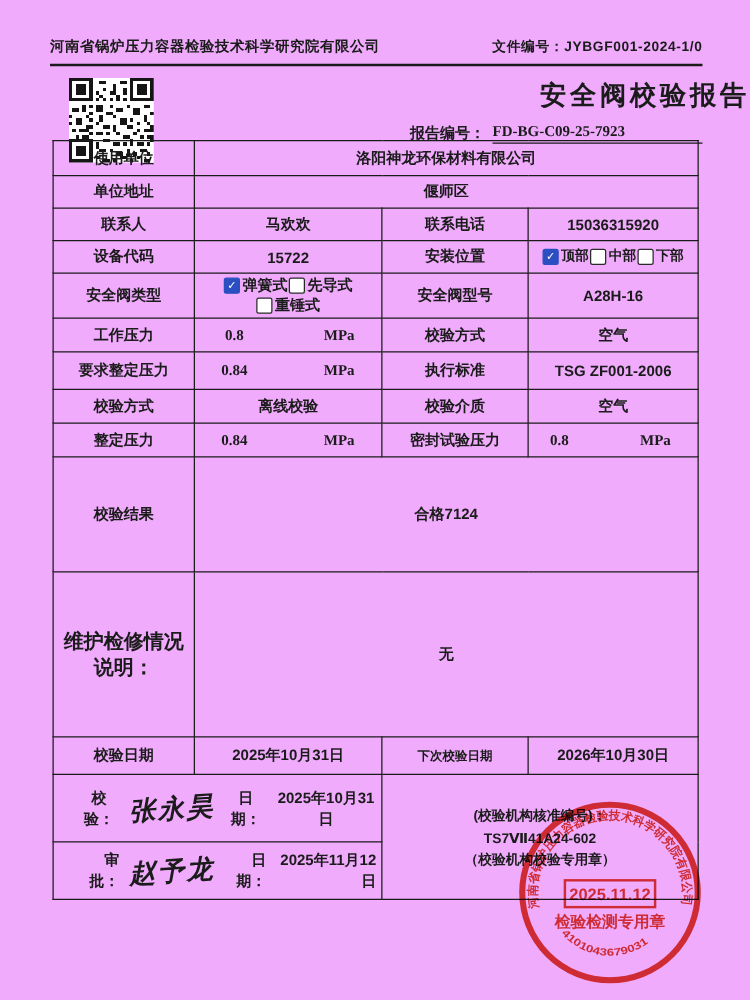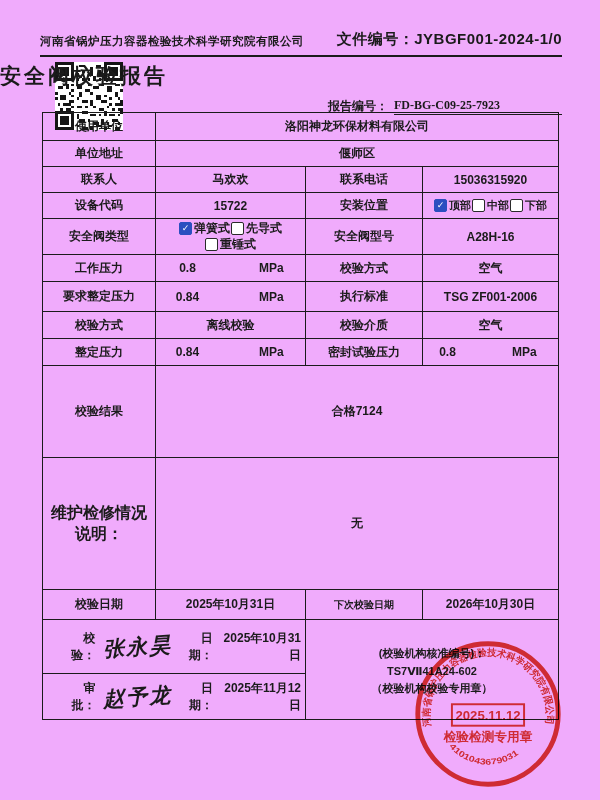--- a/index.html
+++ b/index.html
@@ -11,26 +11,26 @@
   .page{
     position:relative;width:600px;height:800px;background:#f0abfc;overflow:hidden;
   }
   
   .topbar{
     position:absolute;top:30px;left:40px;width:522px;
     display:flex;justify-content:space-between;align-items:flex-end;
     font-size:11.5px;font-weight:bold;letter-spacing:.5px;
     border-bottom:2px solid #1b1b1b;padding-bottom:6px;
   }
-  .topbar .docno{font-size:15px;white-space:nowrap;}
+  .topbar .docno{font-size:11px;white-space:nowrap;}
   
   .qr{position:absolute;top:62px;left:55px;width:68px;height:68px;}
   
   .title{
-    position:absolute;top:62px;left:0;width:600px;text-align:left;
+    position:absolute;top:62px;left:0;width:600px;text-align:right;
     font-size:21px;font-weight:bold;letter-spacing:3px;
   }
   .report-line{
     position:absolute;top:98px;left:260px;width:302px;
     display:flex;align-items:flex-end;justify-content:flex-end;
     font-size:12px;font-weight:bold;
   }
   .report-line .num{
     display:inline-block;width:168px;
     border-bottom:1.5px solid #1b1b1b;padding-bottom:1px;margin-left:6px;
@@ -40,21 +40,21 @@
   table.report{
     position:absolute;top:112px;left:42px;width:516px;
     border-collapse:collapse;table-layout:fixed;
     font-size:12px;font-weight:bold;
   }
   table.report td{
     border:1.5px solid #1b1b1b;text-align:center;vertical-align:middle;
     padding:2px 4px;overflow:hidden;
   }
   td.topleft{text-align:left;vertical-align:top;padding:6px 8px;}
-  .pcell{display:flex;align-items:flex-end;width:100%;}
+  .pcell{display:flex;align-items:flex-end;width:100%;font-family:Liberation Serif, serif;}
   .pcell .pnum{flex:1;text-align:center;}
   .pcell .punit{width:42px;text-align:left;font-weight:bold;padding-left:44px;}
   
   .optrow{display:flex;align-items:center;justify-content:center;flex-wrap:wrap;gap:1px;line-height:1.25;}
   .opt{display:inline-flex;align-items:center;white-space:nowrap;}
   .cbx{
     width:11px;height:11px;border:1.3px solid #2a2a2a;border-radius:2px;
     margin-right:2px;background:#fff;display:inline-flex;align-items:center;justify-content:center;
     font-size:9px;line-height:1;flex:none;
   }
@@ -228,21 +228,21 @@
     </tr>
 
     <tr style="height:30px">
       <td>校验日期</td>
       <td>2025年10月31日</td>
       <td style="font-size:10px;">下次校验日期</td>
       <td>2026年10月30日</td>
     </tr>
 
     <tr style="height:54px">
-      <td colspan="2" style="text-align:right;">
+      <td colspan="2" style="text-align:center;">
         <span class="sigrow">
           <span>校验：</span>
           <span class="sig">张永昊</span>
           <span>日期：</span>
           <span class="sigdate">2025年10月31日</span>
         </span>
       </td>
       <td colspan="2" rowspan="2">
         <div class="agency">
           <div>(校验机构核准编号)：</div>

